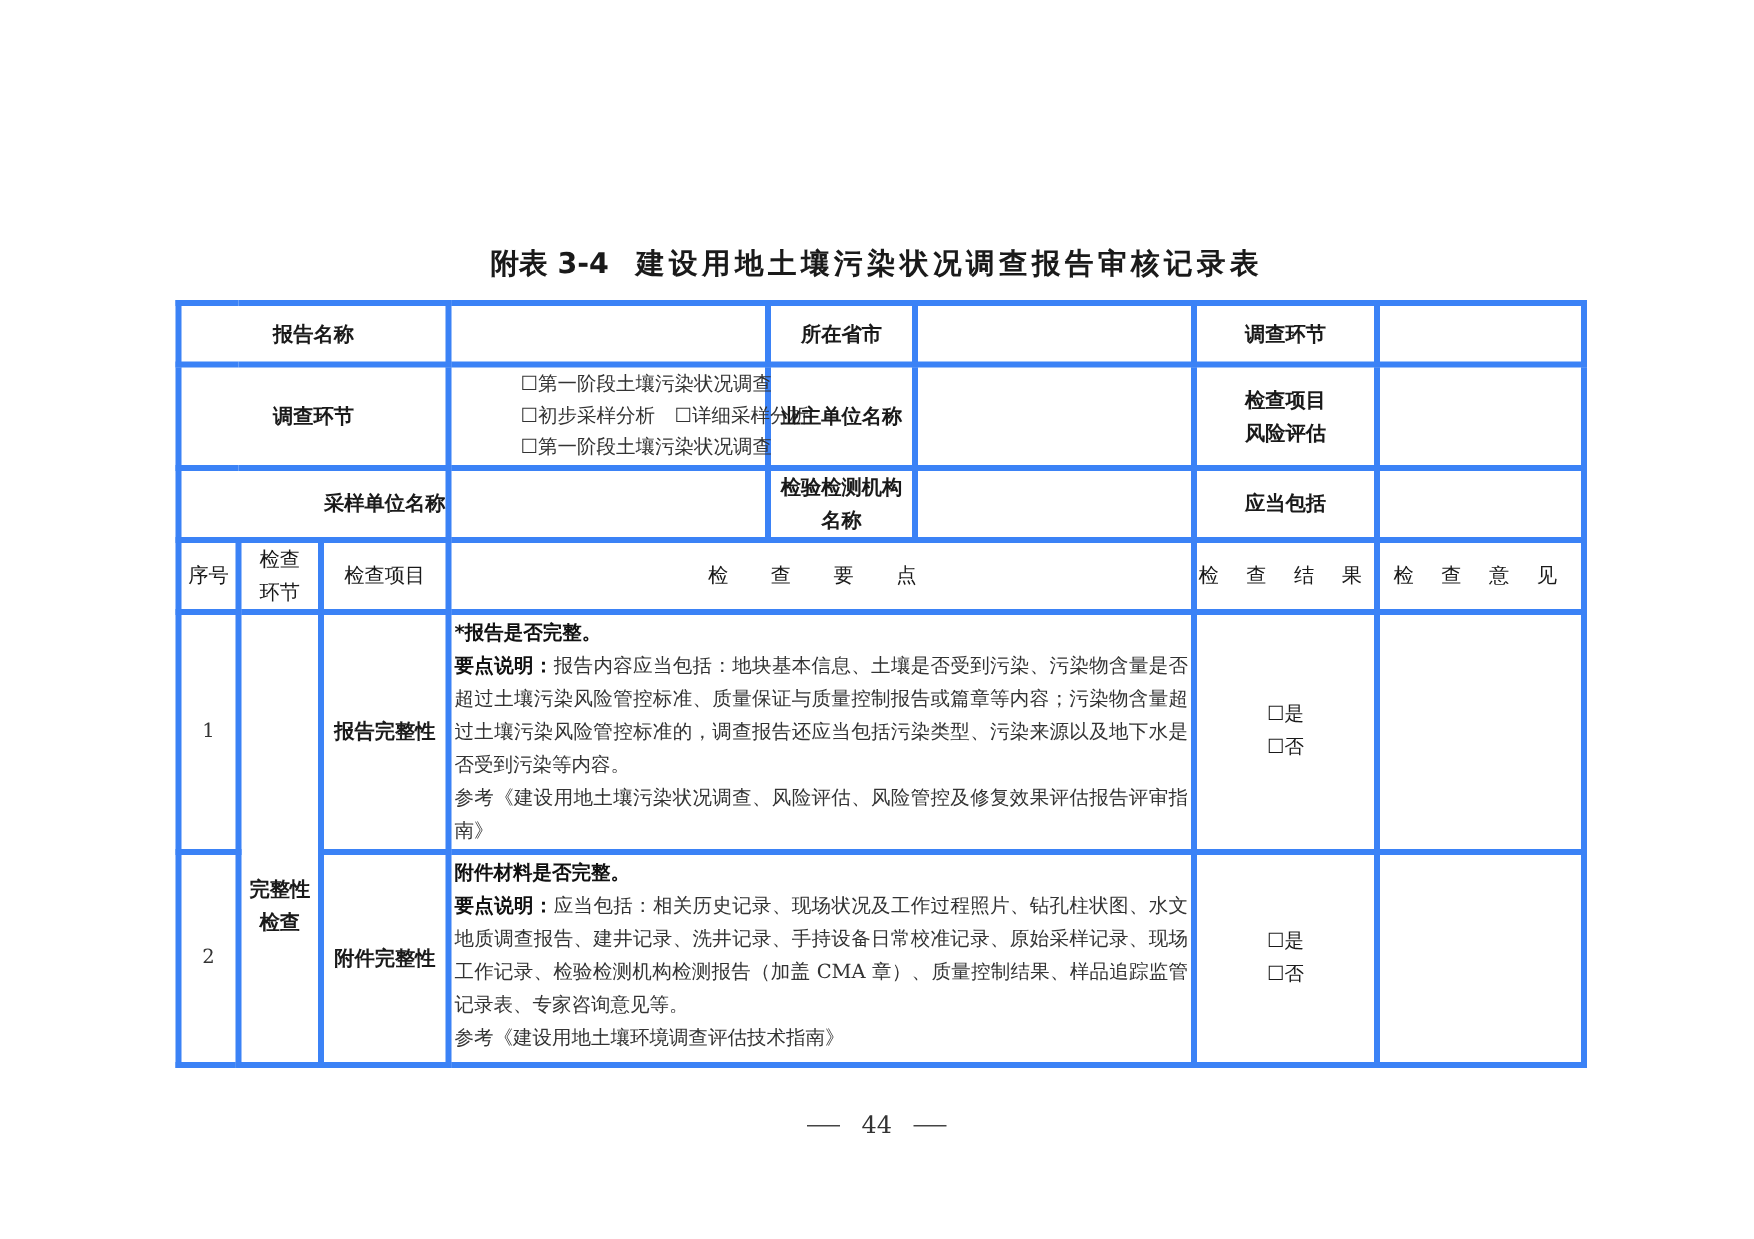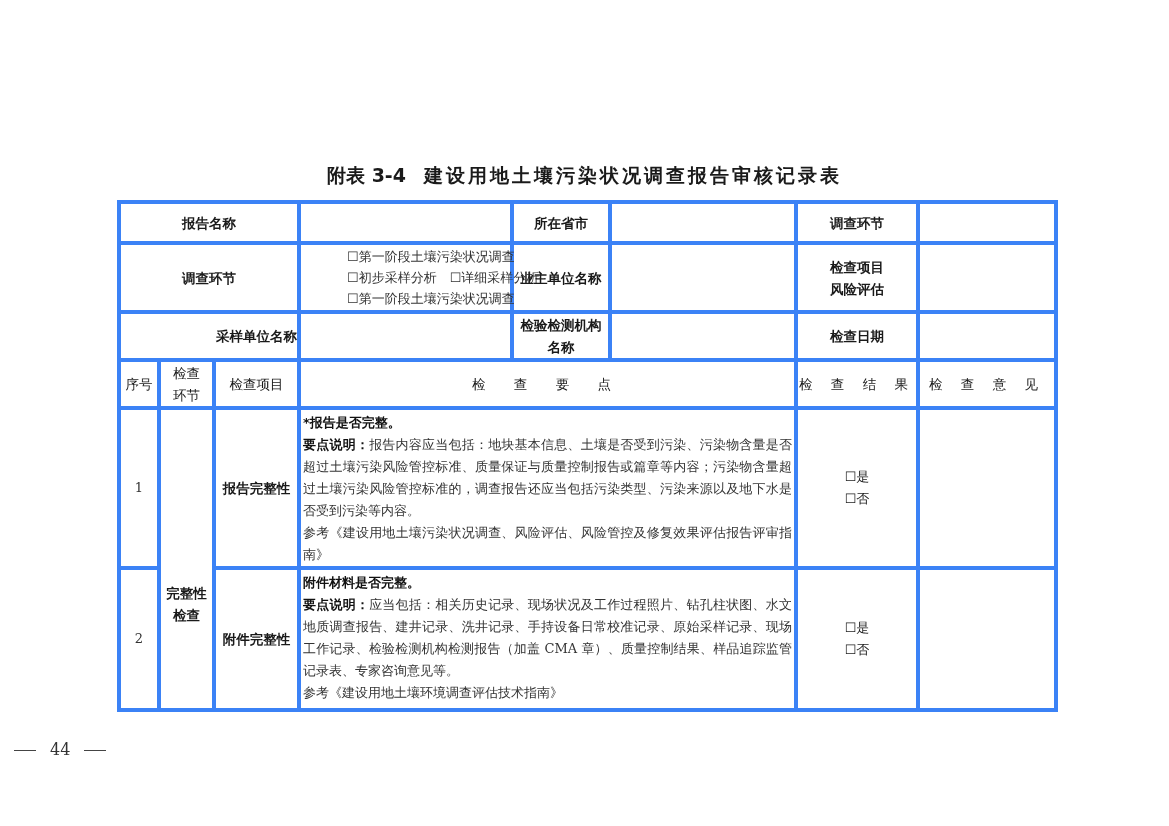--- a/index.html
+++ b/index.html
@@ -17,21 +17,21 @@
   .b { font-family:"DejaVu Sans","Liberation Sans",sans-serif; font-weight:bold; font-size:13.5px; }
   .h { font-family:"DejaVu Sans","Liberation Sans",sans-serif; font-size:13.5px; }
   .sp { letter-spacing:12px; }
   .sp2 { letter-spacing:7px; }
   .stage { text-align:left; padding-left:46px; font-size:13px; line-height:21px; color:#333; }
   .stage div { white-space:nowrap; }
   .pts { text-align:justify; padding:2px 2px 0 2px; font-size:13px; line-height:22px; color:#333; vertical-align:top; }
   .pts .lead { font-family:"DejaVu Sans","Liberation Sans",sans-serif; font-weight:bold; color:#111; }
   .pts p { margin:0; }
   .res div { font-size:13px; line-height:22px; }
-  .footer { position:absolute; top:740px; left:0; width:1169px; 
+  .footer { position:absolute; top:740px; left:0; width:1169px; text-align:center;
             font-size:16px; color:#333; }
   .footer .dash { display:inline-block; width:22px; border-top:1px solid #444; vertical-align:middle; margin:0 14px; }
   .seq { font-size:13px; color:#333; }
 </style>
 </head>
 <body>
 
 <div class="title">
   <span class="num">附表 3-4</span><span>建设用地土壤污染状况调查报告审核记录表</span>
 </div>
@@ -75,21 +75,21 @@
   </tr>
 
   <tr style="height:48px">
     <td colspan="3" class="b" style="text-align:right;padding-left:2px">采样单位名称</td>
     <td></td>
     <td class="b">
       <div>检验检测机构</div>
       <div>名称</div>
     </td>
     <td></td>
-    <td class="b">检查日期</td>
+    <td class="b">应当包括</td>
     <td></td>
   </tr>
 
   <tr style="height:48px">
     <td class="h">序号</td>
     <td class="h">
       <div>检查</div>
       <div>环节</div>
     </td>
     <td class="h">检查项目</td>

